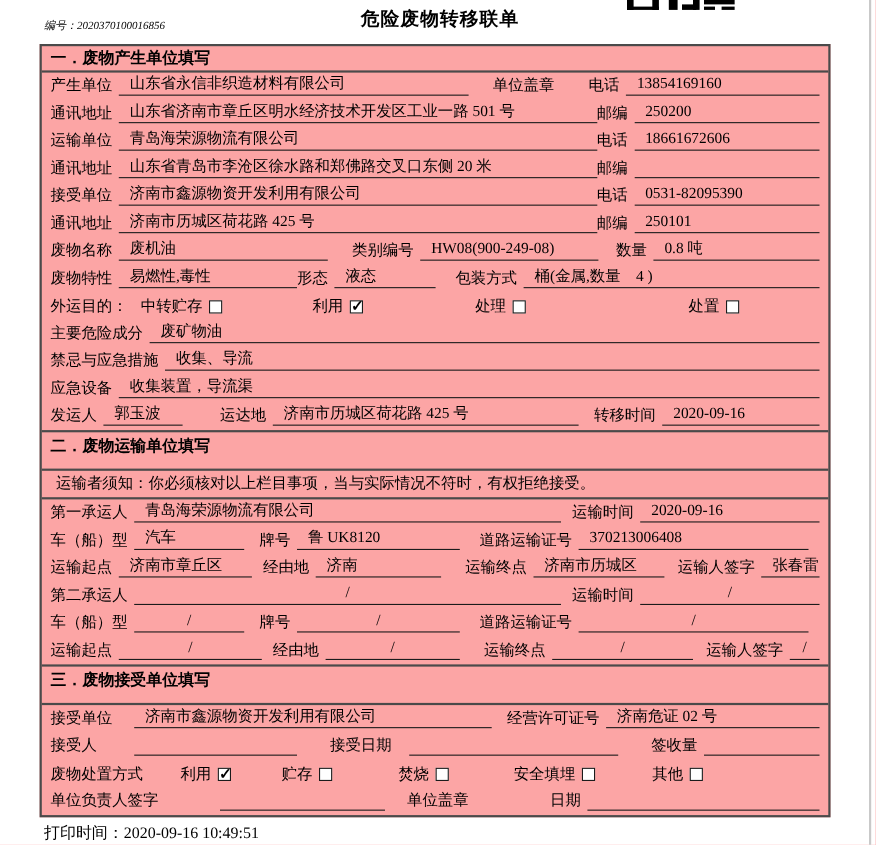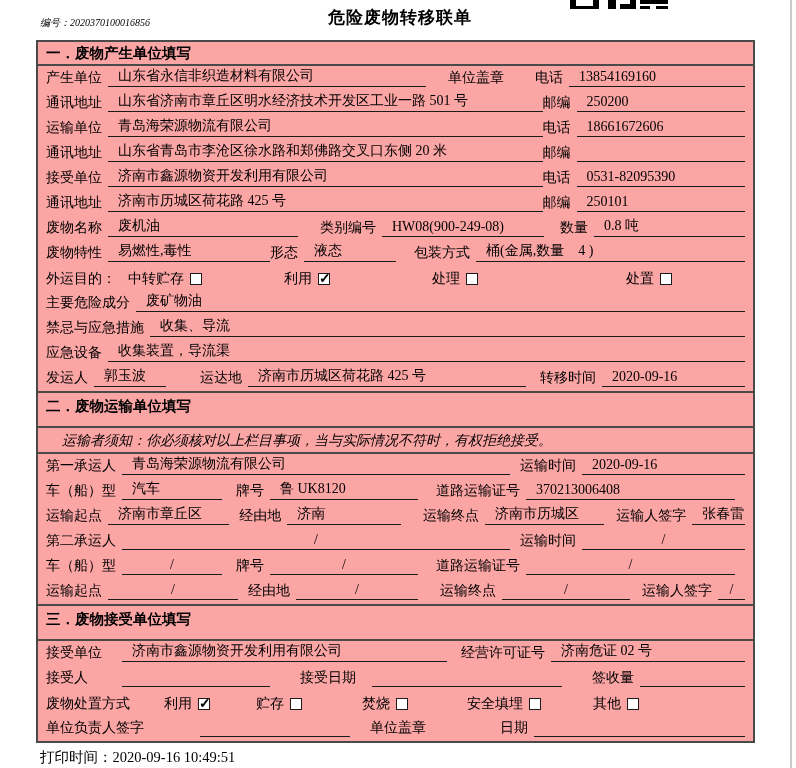--- a/index.html
+++ b/index.html
@@ -10,21 +10,21 @@
   }
   .page-edge { position: absolute; right: 4px; top: 0; bottom: 0; width: 2px; background: #c9c9c9; }
   .doc-number { position: absolute; left: 40px; top: 16px; font-size: 10px; white-space: nowrap; font-style: italic; }
   .doc-title { position: absolute; left: 120px; top: 6px; width: 560px; text-align: center;
     font-size: 17px; font-weight: bold; letter-spacing: 1px; }
   .qr-frag { position: absolute; left: 570px; top: 0; }
   .form-table { position: absolute; left: 36px; top: 40px; width: 719px; border: 2px solid #4a4a4a; background: #fca5a5; }
   .sec-hd { height: 24px; line-height: 19px; padding: 2px 8px; font-weight: bold; font-size: 14.5px;
     border-bottom: 2px solid #4a4a4a; }
   .sec-hd.mid { height: 37px; border-top: 2px solid #4a4a4a; padding-top: 4px; }
-  .notice { height: 26px; line-height: 20px; padding: 3px 24px; border-bottom: 2px solid #4a4a4a; white-space: nowrap; font-style: italic; }
+  .notice { height: 26px; line-height: 20px; padding: 3px 13px; border-bottom: 2px solid #4a4a4a; white-space: nowrap; }
   .row { display: flex; align-items: flex-end; height: 25px; padding: 2px 8px 4px; }
   .row.cbrow { align-items: flex-end; padding-bottom: 3px; }
   .lbl { white-space: nowrap; padding-right: 6px; }
   .val { border-bottom: 1px solid #1b1b1b; white-space: nowrap; overflow: hidden;
     padding: 0 4px 1px 10px; min-height: 18px; }
   .val.c { text-align: center; padding-left: 4px; }
   .sp { flex: 1 1 auto; }
   .fill { flex: 1 1 auto; }
   .opt { display: flex; align-items: center; white-space: nowrap; }
   .cb { display: inline-block; width: 12px; height: 12px; border: 1px solid #1b1b1b;

